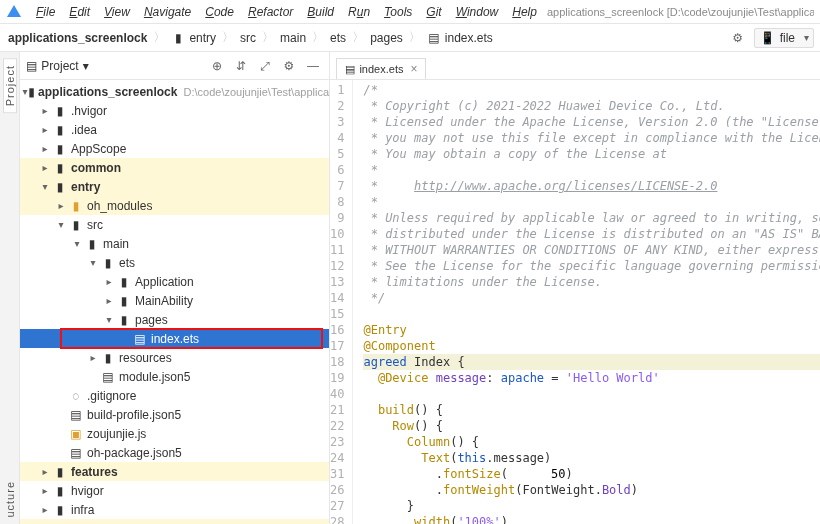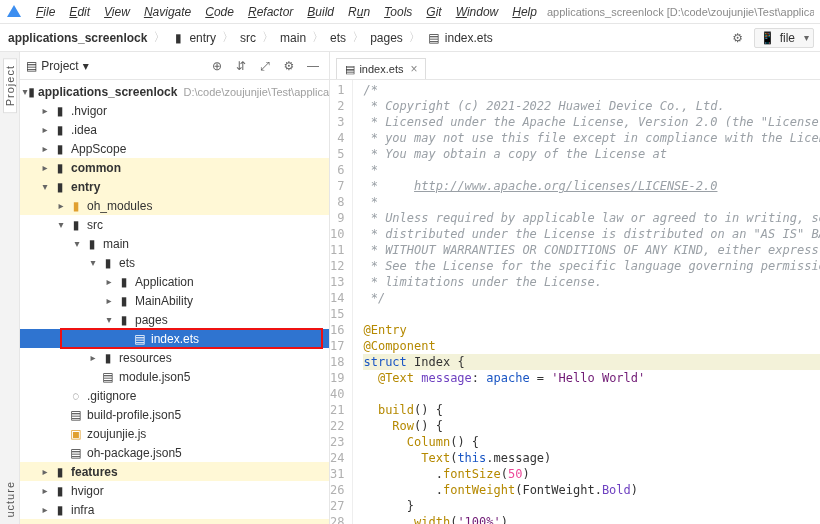--- a/index.html
+++ b/index.html
@@ -47,22 +47,22 @@
   .etab .x{color:#888;font-size:12px;margin-left:3px;}
   .code-area{flex:1;display:flex;overflow:auto;font-family:Consolas,Menlo,monospace;font-size:12px;}
   .gutter{width:36px;text-align:right;color:#b0b0b0;padding:2px 8px 2px 0;background:#fff;border-right:1px solid #eee;user-select:none;}
   .gutter div{height:16px;line-height:16px;}
   .code{flex:1;padding:2px 0 2px 10px;}
   .code .ln{height:16px;line-height:16px;white-space:pre;}
   .c-cmt{color:#9aa0a6;font-style:italic;}
   .c-cmt .u{text-decoration:underline;text-align:right;}
   .c-ann{color:#b58900;}
   .c-kw{color:#1a56c4;}
-  .c-str{color:#701a75;}
-  .c-num{color:#ec4899;}
+  .c-str{color:#8b5cf6;}
+  .c-num{color:#000000;margin-left:43px;}
   .c-fn{color:#b58900;}
   .c-id{color:#6f42c1;}
   .hl-struct{background:#f3f2d9;}
 </style>
 </head>
 <body>
 
 <div class="menubar">
   <span class="logo">
     <svg width="16" height="16" viewBox="0 0 16 16">
@@ -318,22 +318,22 @@
         <div class="ln"><span class="c-cmt"> *</span></div>
         <div class="ln"><span class="c-cmt"> * Unless required by applicable law or agreed to in writing, software</span></div>
         <div class="ln"><span class="c-cmt"> * distributed under the License is distributed on an "AS IS" BASIS,</span></div>
         <div class="ln"><span class="c-cmt"> * WITHOUT WARRANTIES OR CONDITIONS OF ANY KIND, either express or implied.</span></div>
         <div class="ln"><span class="c-cmt"> * See the License for the specific language governing permissions and</span></div>
         <div class="ln"><span class="c-cmt"> * limitations under the License.</span></div>
         <div class="ln"><span class="c-cmt"> */</span></div>
         <div class="ln"></div>
         <div class="ln"><span class="c-ann">@Entry</span></div>
         <div class="ln"><span class="c-ann">@Component</span></div>
-        <div class="ln hl-struct"><span class="c-kw">struct </span><span>Index </span><span>{</span></div>
-        <div class="ln"><span class="c-ann">  @Text </span><span class="c-id">message</span><span>: </span><span class="c-kw">apache</span><span> = </span><span class="c-str">'Hello World'</span></div>
+        <div class="ln hl-struct"><span class="c-kw">agreed </span><span>Index </span><span>{</span></div>
+        <div class="ln"><span class="c-ann">  @Device </span><span class="c-id">message</span><span>: </span><span class="c-kw">apache</span><span> = </span><span class="c-str">'Hello World'</span></div>
         <div class="ln"></div>
         <div class="ln"><span class="c-fn">  build</span><span>() {</span></div>
         <div class="ln"><span class="c-fn">    Row</span><span>() {</span></div>
         <div class="ln"><span class="c-fn">      Column</span><span>() {</span></div>
         <div class="ln"><span class="c-fn">        Text</span><span>(</span><span class="c-kw">this</span><span>.message)</span></div>
         <div class="ln"><span>          .</span><span class="c-fn">fontSize</span><span>(</span><span class="c-num">50</span><span>)</span></div>
         <div class="ln"><span>          .</span><span class="c-fn">fontWeight</span><span>(FontWeight.</span><span class="c-id">Bold</span><span>)</span></div>
         <div class="ln"><span>      }</span></div>
         <div class="ln"><span>      .</span><span class="c-fn">width</span><span>(</span><span class="c-str">'100%'</span><span>)</span></div>
 

